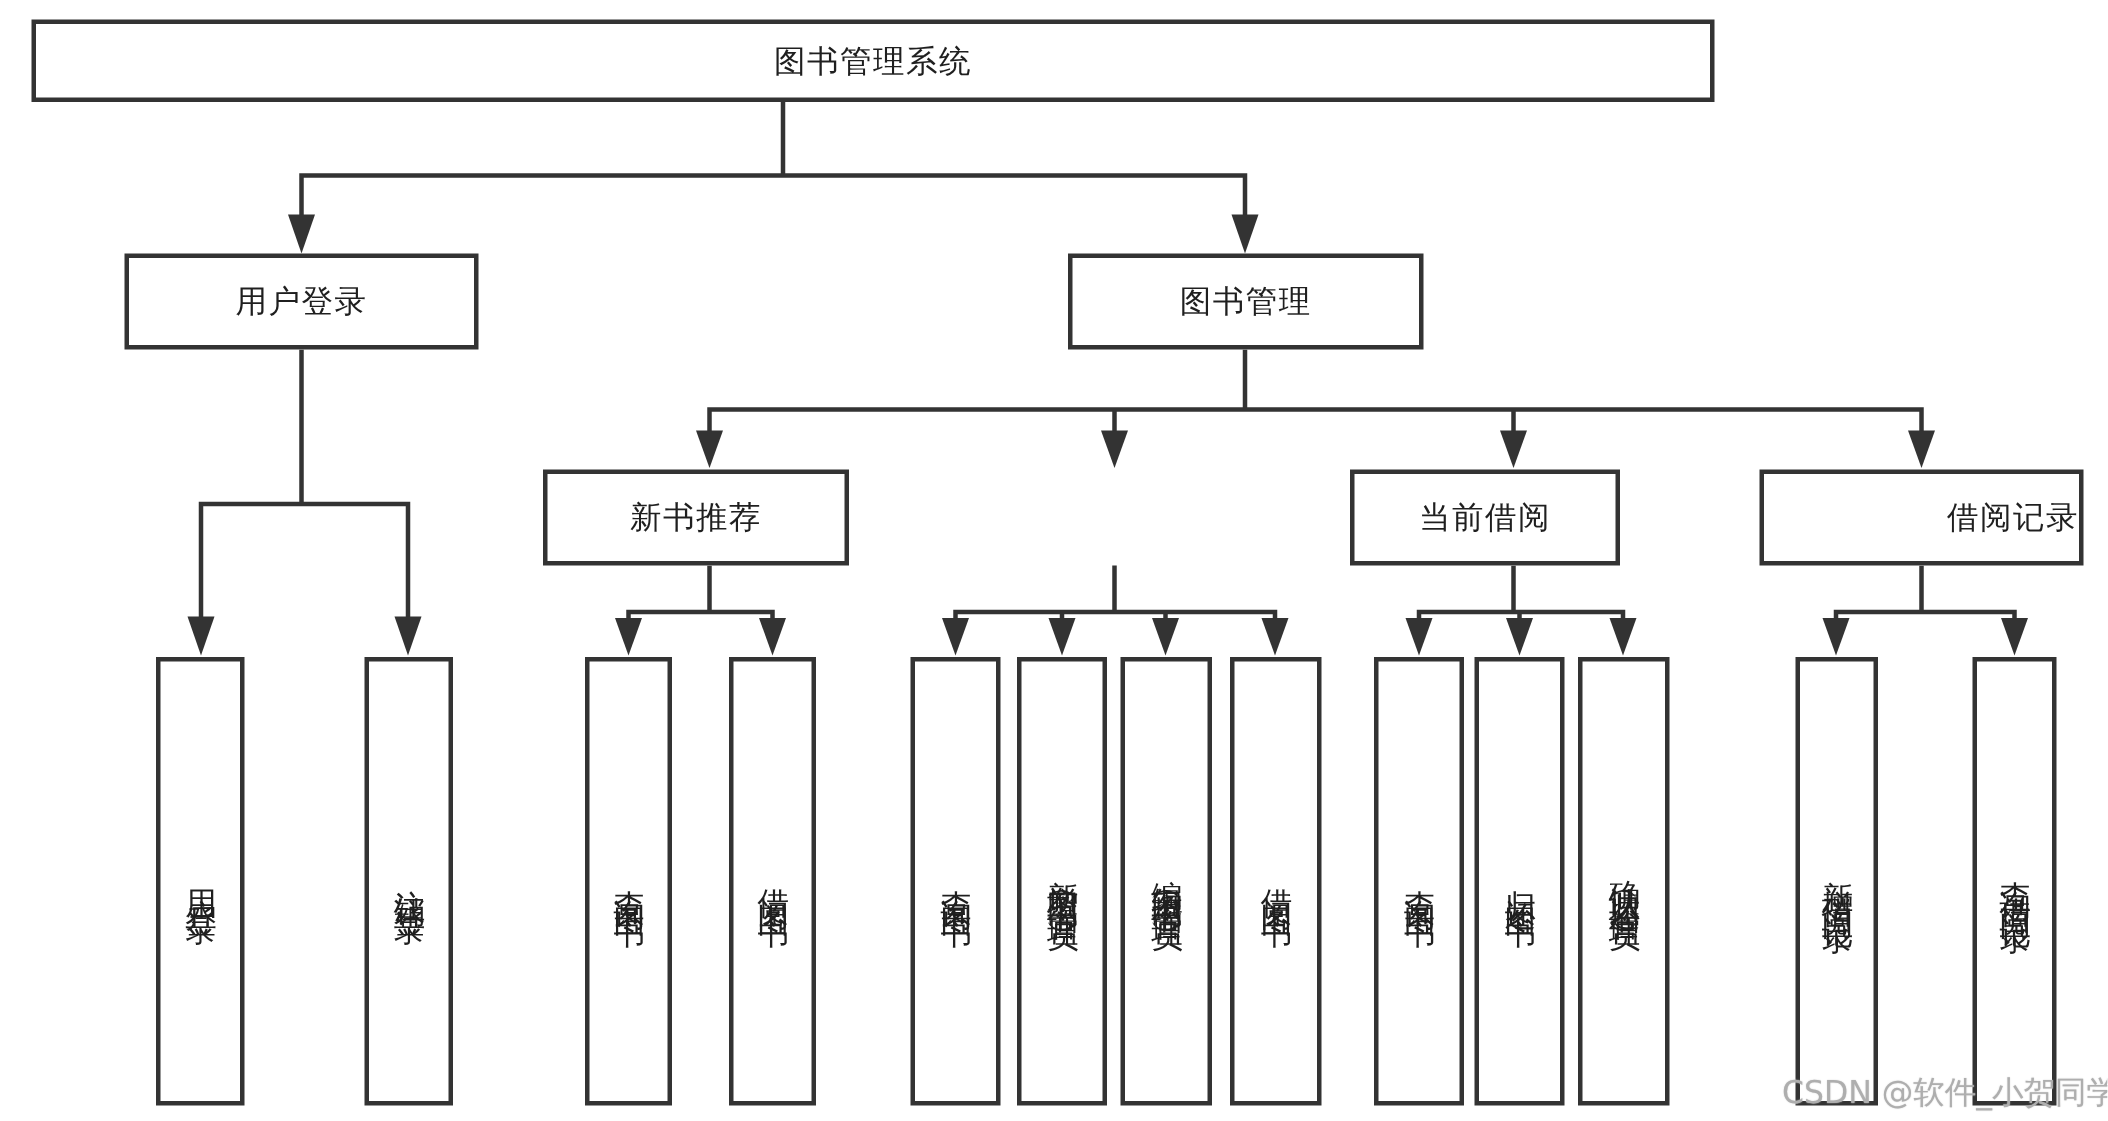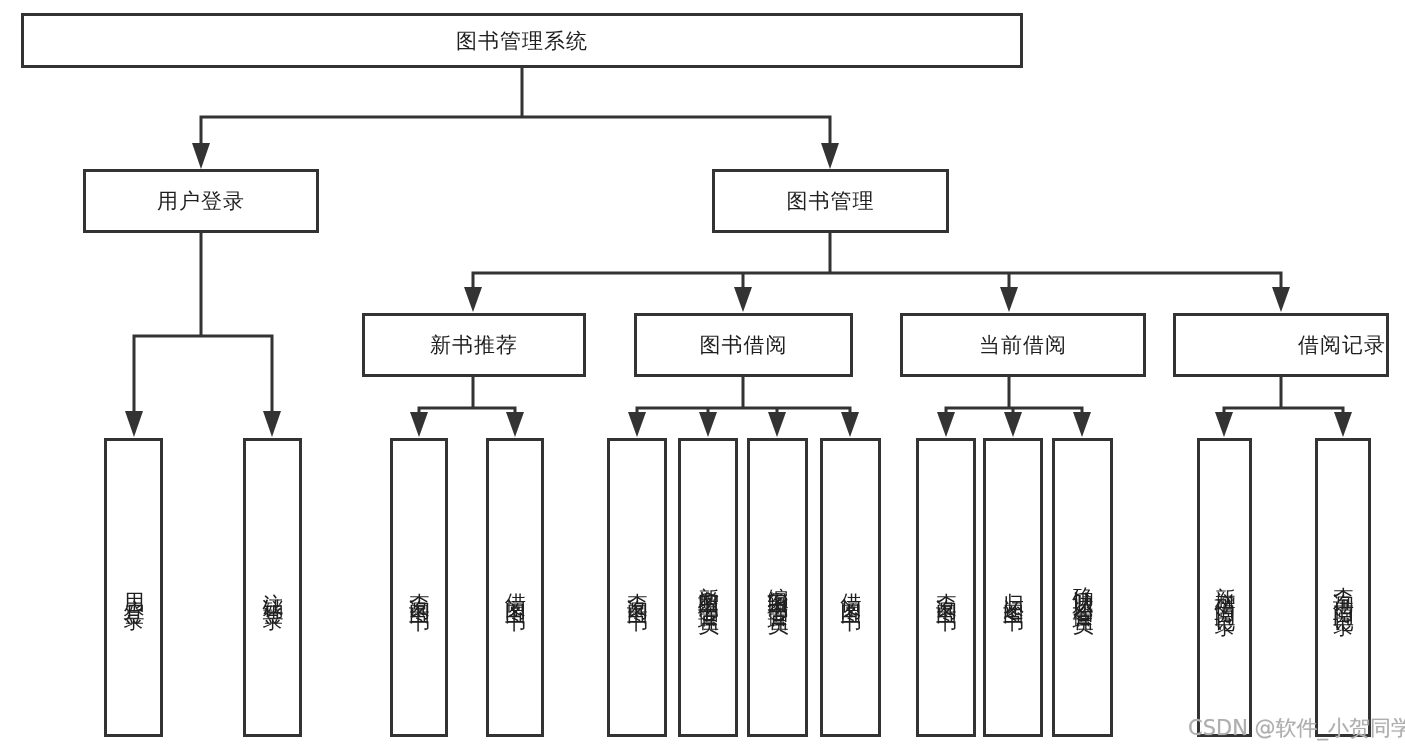--- a/index.html
+++ b/index.html
@@ -93,38 +93,35 @@
 
       <polygon points="937,412 955,412 946,437"></polygon>
       <polygon points="1004,412 1022,412 1013,437"></polygon>
       <polygon points="1073,412 1091,412 1082,437"></polygon>
 
       <polygon points="1215,412 1233,412 1224,437"></polygon>
       <polygon points="1334,412 1352,412 1343,437"></polygon>
     </g>
   </svg>
 
-  <div class="box" style="left:21px; top:13px; width:1002px; height:55px;">
+  <div class="box" style="left:21px; top:13px; width:1122px; height:55px;">
     <span>图书管理系统</span>
   </div>
 
   <div class="box hrow" style="left:83px; top:169px; width:236px;">
     <span>用户登录</span>
   </div>
   <div class="box hrow" style="left:712px; top:169px; width:237px;font-family:Liberation Mono, monospace;">
     <span>图书管理</span>
   </div>
 
-  <div class="box hrow" style="left:362px; top:313px; width:224px;">
+  <div class="box hrow" style="left:362px; top:313px; width:204px;">
     <span>新书推荐</span>
   </div>
-  <div class="box hrow" style="left:634px; top:313px; width:219px;">
-    <span>图书借阅</span>
-  </div>
-  <div class="box hrow" style="left:900px; top:313px; width:246px;">
+  <div class="box hrow" style="left:900px; top:313px; width:180px;">
     <span>当前借阅</span>
   </div>
   <div class="box hrow" style="left:1173px; top:313px; width:216px;justify-content:flex-end;">
     <span>借阅记录</span>
   </div>
 
   <div class="box leaf" style="left:104px; width:59px;">
     <span>用户登录</span>
   </div>
   <div class="box leaf" style="left:243px; width:59px;">

